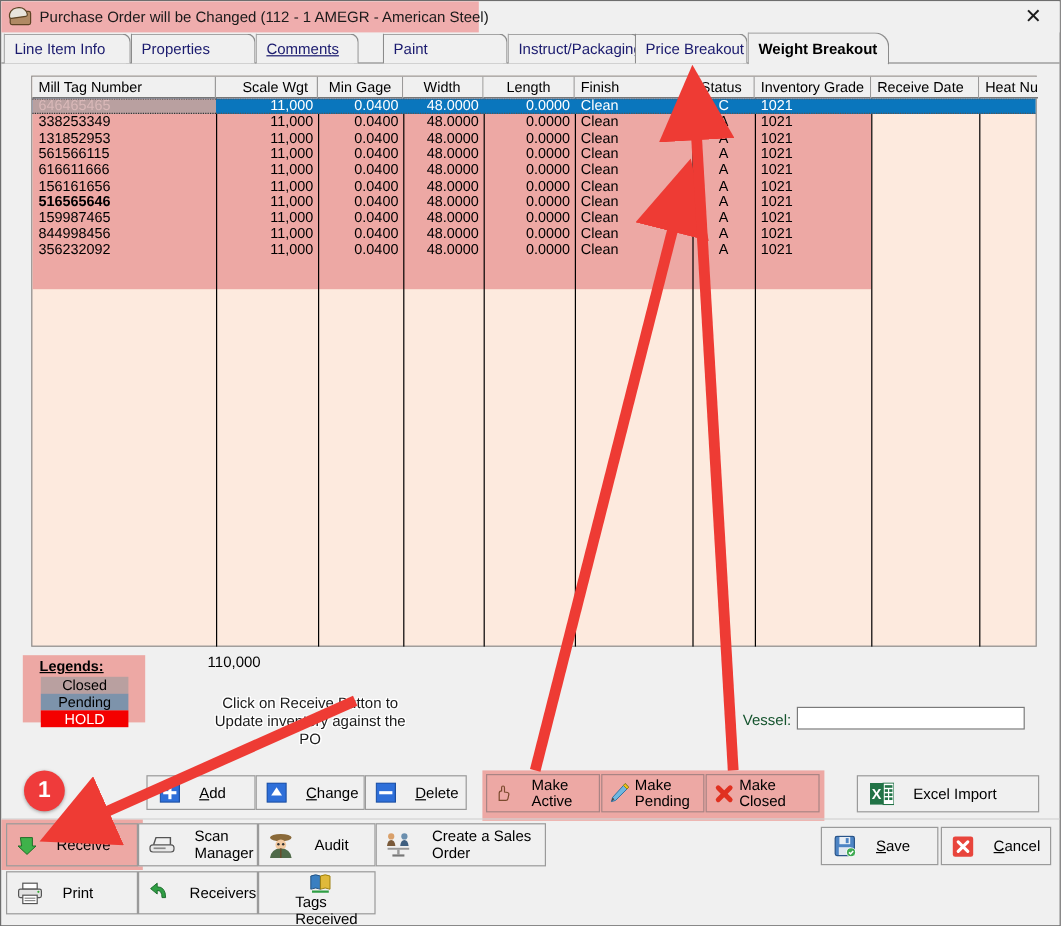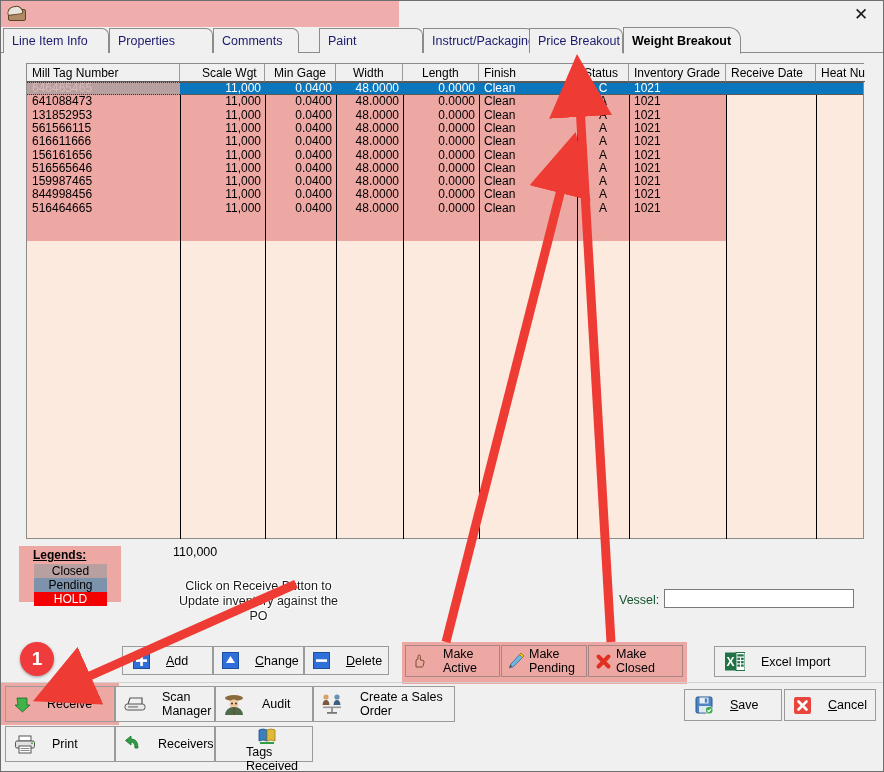--- a/index.html
+++ b/index.html
@@ -86,29 +86,30 @@
 </style>
 </head>
 <body>
 
 <div id="titlebar">
   <div id="title-pill">
     <div id="title-icon">
       <div class="bx"></div>
         <div class="lid"></div>
     </div>
+    <span id="title-text">Purchase Order will be Changed  (112 - 1  AMEGR - American Steel)</span>
   </div>
   <div id="close-btn">✕</div>
 </div>
 
 <div id="tabstrip">
   <div class="tabline"></div>
   <div class="tab" style="left:2px;width:106px;">Line Item Info</div>
   <div class="tab" style="left:108px;width:104px;">Properties</div>
-  <div class="tab" style="left:212px;width:86px;">Comments</div>
+  <div class="tab" style="left:212px;width:86px;text-decoration:underline;">Comments</div>
   <div class="tab" style="left:318px;width:104px;">Paint</div>
   <div class="tab" style="left:422px;width:110px;">Instruct/Packaging</div>
   <div class="tab" style="left:528px;width:94px;">Price Breakout</div>
   <div class="tab active" style="left:622px;width:118px;">Weight Breakout</div>
 </div>
 
 <div id="grid">
   <div id="grid-head">
     <div class="hcell" style="left:0px;width:153px;">
         <span class="htxt">Mill Tag Number</span>
@@ -162,21 +163,21 @@
           <div class="cell r" style="left: 238px; width: 71px; color: rgb(255, 255, 255);">0.0400</div>
           <div class="cell r" style="left: 309px; width: 67px; color: rgb(255, 255, 255);">48.0000</div>
           <div class="cell r" style="left: 376px; width: 76px; color: rgb(255, 255, 255);">0.0000</div>
           <div class="cell l" style="left: 452px; width: 98px; color: rgb(255, 255, 255);">Clean</div>
           <div class="cell c" style="left: 550px; width: 52px; color: rgb(255, 255, 255);">C</div>
           <div class="cell l" style="left: 602px; width: 97px; color: rgb(255, 255, 255);">1021</div>
           <div class="cell l" style="left: 699px; width: 90px; color: rgb(255, 255, 255);"></div>
           <div class="cell l" style="left: 789px; width: 49px; color: rgb(255, 255, 255);"></div>
         </div>
         <div class="row" style="top: 13.3px;">
-          <div class="cell l" style="left: 0px; width: 153px;">641088473</div>
+          <div class="cell l" style="left: 0px; width: 153px;">338253349</div>
           <div class="cell r" style="left: 153px; width: 85px;">11,000</div>
           <div class="cell r" style="left: 238px; width: 71px;">0.0400</div>
           <div class="cell r" style="left: 309px; width: 67px;">48.0000</div>
           <div class="cell r" style="left: 376px; width: 76px;">0.0000</div>
           <div class="cell l" style="left: 452px; width: 98px;">Clean</div>
           <div class="cell c" style="left: 550px; width: 52px;">A</div>
           <div class="cell l" style="left: 602px; width: 97px;">1021</div>
           <div class="cell l" style="left: 699px; width: 90px;"></div>
           <div class="cell l" style="left: 789px; width: 49px;"></div>
         </div>
@@ -222,21 +223,21 @@
           <div class="cell r" style="left: 238px; width: 71px;">0.0400</div>
           <div class="cell r" style="left: 309px; width: 67px;">48.0000</div>
           <div class="cell r" style="left: 376px; width: 76px;">0.0000</div>
           <div class="cell l" style="left: 452px; width: 98px;">Clean</div>
           <div class="cell c" style="left: 550px; width: 52px;">A</div>
           <div class="cell l" style="left: 602px; width: 97px;">1021</div>
           <div class="cell l" style="left: 699px; width: 90px;"></div>
           <div class="cell l" style="left: 789px; width: 49px;"></div>
         </div>
         <div class="row" style="top: 79.8px;">
-          <div class="cell l" style="left: 0px; width: 153px;">516565646</div>
+          <div class="cell l" style="left: 0px; width: 153px; font-weight: bold;">516565646</div>
           <div class="cell r" style="left: 153px; width: 85px;">11,000</div>
           <div class="cell r" style="left: 238px; width: 71px;">0.0400</div>
           <div class="cell r" style="left: 309px; width: 67px;">48.0000</div>
           <div class="cell r" style="left: 376px; width: 76px;">0.0000</div>
           <div class="cell l" style="left: 452px; width: 98px;">Clean</div>
           <div class="cell c" style="left: 550px; width: 52px;">A</div>
           <div class="cell l" style="left: 602px; width: 97px;">1021</div>
           <div class="cell l" style="left: 699px; width: 90px;"></div>
           <div class="cell l" style="left: 789px; width: 49px;"></div>
         </div>
@@ -258,21 +259,21 @@
           <div class="cell r" style="left: 238px; width: 71px;">0.0400</div>
           <div class="cell r" style="left: 309px; width: 67px;">48.0000</div>
           <div class="cell r" style="left: 376px; width: 76px;">0.0000</div>
           <div class="cell l" style="left: 452px; width: 98px;">Clean</div>
           <div class="cell c" style="left: 550px; width: 52px;">A</div>
           <div class="cell l" style="left: 602px; width: 97px;">1021</div>
           <div class="cell l" style="left: 699px; width: 90px;"></div>
           <div class="cell l" style="left: 789px; width: 49px;"></div>
         </div>
         <div class="row" style="top: 119.7px;">
-          <div class="cell l" style="left: 0px; width: 153px;">516464665</div>
+          <div class="cell l" style="left: 0px; width: 153px;">356232092</div>
           <div class="cell r" style="left: 153px; width: 85px;">11,000</div>
           <div class="cell r" style="left: 238px; width: 71px;">0.0400</div>
           <div class="cell r" style="left: 309px; width: 67px;">48.0000</div>
           <div class="cell r" style="left: 376px; width: 76px;">0.0000</div>
           <div class="cell l" style="left: 452px; width: 98px;">Clean</div>
           <div class="cell c" style="left: 550px; width: 52px;">A</div>
           <div class="cell l" style="left: 602px; width: 97px;">1021</div>
           <div class="cell l" style="left: 699px; width: 90px;"></div>
           <div class="cell l" style="left: 789px; width: 49px;"></div>
         </div>

